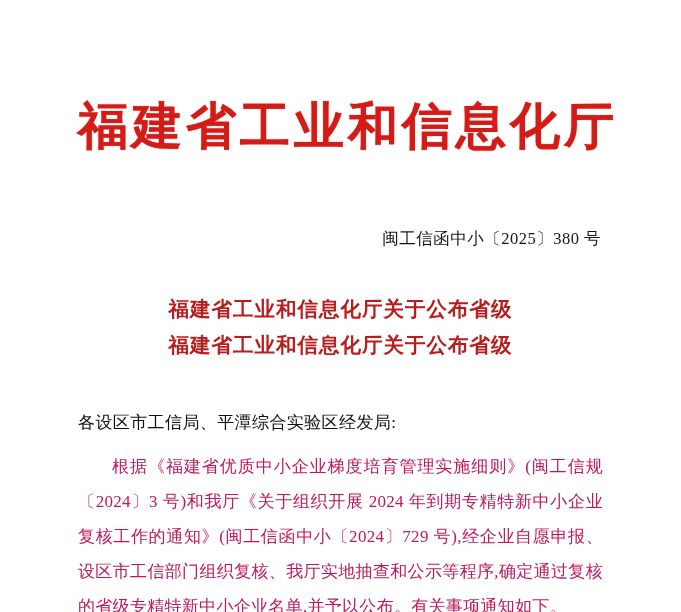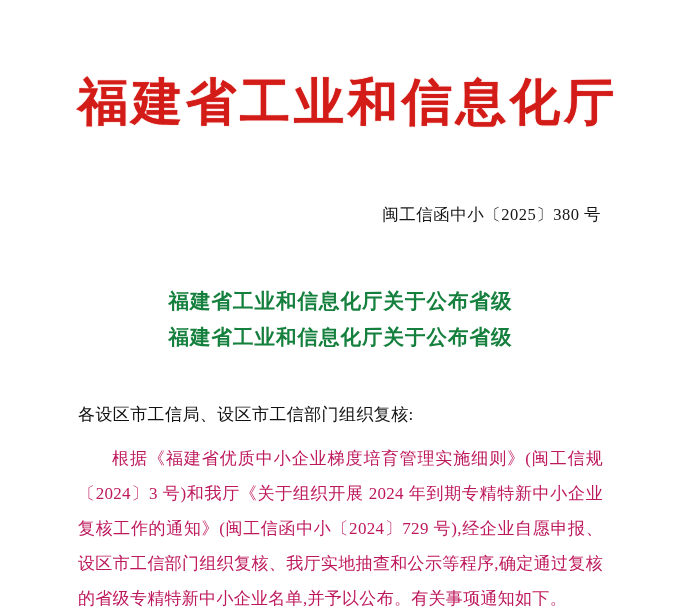--- a/index.html
+++ b/index.html
@@ -16,47 +16,47 @@
   }
   .page {
     position: relative;
     width: 681px;
     height: 612px;
     box-sizing: border-box;
     padding: 0 78px;
     background: #ffffff;
   }
   .letterhead {
-    margin-top: 72px;
+    margin-top: 96px;
     text-align: center;
     color: #d31b17;
     font-family: "DejaVu Serif", "Liberation Serif", serif;
     font-weight: bold;
     font-size: 50px;
     letter-spacing: 4px;
     line-height: 1.2;
     white-space: nowrap;
     text-shadow: 0 0 1px #d31b17;
   }
   .doc-number {
     margin-top: 72px;
     text-align: right;
     font-size: 16.5px;
     letter-spacing: 0.5px;
     color: #141414;
     padding-right: 2px;
   }
   .title {
-    margin-top: 58px;
+    margin-top: 42px;
     text-align: center;
     font-weight: bold;
     font-size: 20.5px;
     line-height: 1.75;
     letter-spacing: 1px;
-    color: #15803d;
+    color: #b91c1c;
   }
   .title .line {
     display: block;
   }
   .salutation {
     margin-top: 44px;
     font-size: 17px;
     line-height: 1.8;
     letter-spacing: 0.4px;
     color: #101010;
@@ -79,17 +79,17 @@
 
   <div class="letterhead">福建省工业和信息化厅</div>
 
   <div class="doc-number">闽工信函中小〔2025〕380 号</div>
 
   <div class="title">
     <span class="line">福建省工业和信息化厅关于公布省级</span>
     <span class="line">福建省工业和信息化厅关于公布省级</span>
   </div>
 
-  <div class="salutation">各设区市工信局、设区市工信部门组织复核:</div>
+  <div class="salutation">各设区市工信局、平潭综合实验区经发局:</div>
 
   <div class="body-text">根据《福建省优质中小企业梯度培育管理实施细则》(闽工信规〔2024〕3 号)和我厅《关于组织开展 2024 年到期专精特新中小企业复核工作的通知》(闽工信函中小〔2024〕729 号),经企业自愿申报、设区市工信部门组织复核、我厅实地抽查和公示等程序,确定通过复核的省级专精特新中小企业名单,并予以公布。有关事项通知如下。</div>
 
 </div>
 
 </body></html>

